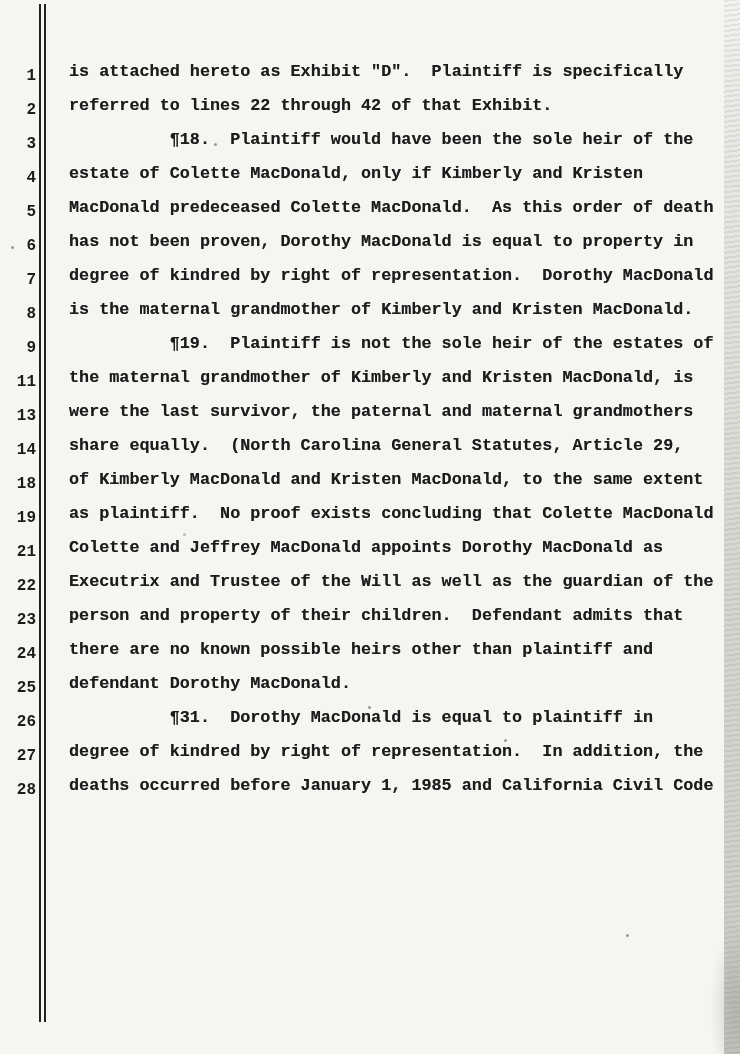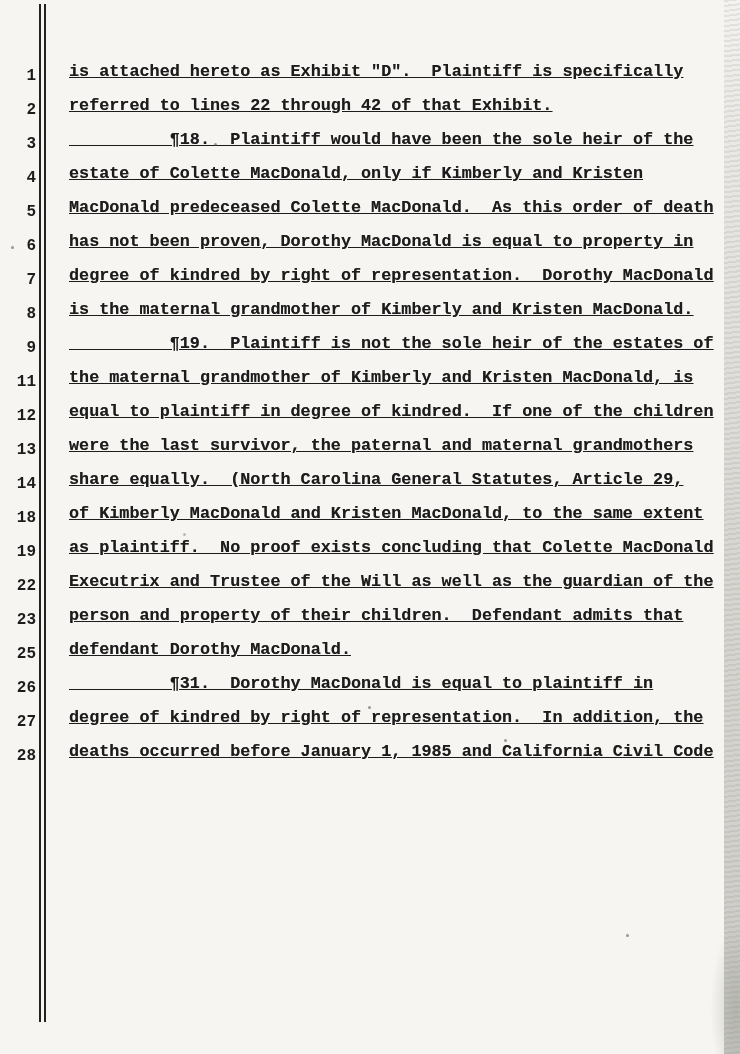--- a/index.html
+++ b/index.html
@@ -52,21 +52,20 @@
     transform: translateY(4px);
   }
   .txt {
     flex: 1;
     padding-left: 33px;
     white-space: pre;
     font-size: 16.8px;
     font-weight: 700;
     color: #1c1c1c;
     text-shadow: 0 0 0.4px rgba(20,20,20,0.55);
-    text-decoration: underline;
   }
 
   
   .scan-band {
     position: absolute;
     top: 0;
     right: 0;
     width: 16px;
     height: 1054px;
     background:
@@ -149,46 +148,50 @@
       </div>
       <div class="row">
         <span class="num">9</span>
         <span class="txt">          ¶19.  Plaintiff is not the sole heir of the estates of</span>
       </div>
       <div class="row">
         <span class="num">11</span>
         <span class="txt">the maternal grandmother of Kimberly and Kristen MacDonald, is</span>
       </div>
       <div class="row">
-        <span class="num">12</span>
-        <span class="txt">equal to plaintiff in degree of kindred.  If one of the children</span>
-      </div>
-      <div class="row">
         <span class="num">13</span>
         <span class="txt">were the last survivor, the paternal and maternal grandmothers</span>
       </div>
       <div class="row">
         <span class="num">14</span>
         <span class="txt">share equally.  (North Carolina General Statutes, Article 29,</span>
       </div>
       <div class="row">
         <span class="num">18</span>
         <span class="txt">of Kimberly MacDonald and Kristen MacDonald, to the same extent</span>
       </div>
       <div class="row">
         <span class="num">19</span>
         <span class="txt">as plaintiff.  No proof exists concluding that Colette MacDonald</span>
       </div>
       <div class="row">
+        <span class="num">21</span>
+        <span class="txt">Colette and Jeffrey MacDonald appoints Dorothy MacDonald as</span>
+      </div>
+      <div class="row">
         <span class="num">22</span>
         <span class="txt">Executrix and Trustee of the Will as well as the guardian of the</span>
       </div>
       <div class="row">
         <span class="num">23</span>
         <span class="txt">person and property of their children.  Defendant admits that</span>
+      </div>
+      <div class="row">
+        <span class="num">24</span>
+        <span class="txt">there are no known possible heirs other than plaintiff and</span>
       </div>
       <div class="row">
         <span class="num">25</span>
         <span class="txt">defendant Dorothy MacDonald.</span>
       </div>
       <div class="row">
         <span class="num">26</span>
         <span class="txt">          ¶31.  Dorothy MacDonald is equal to plaintiff in</span>
       </div>
       <div class="row">

